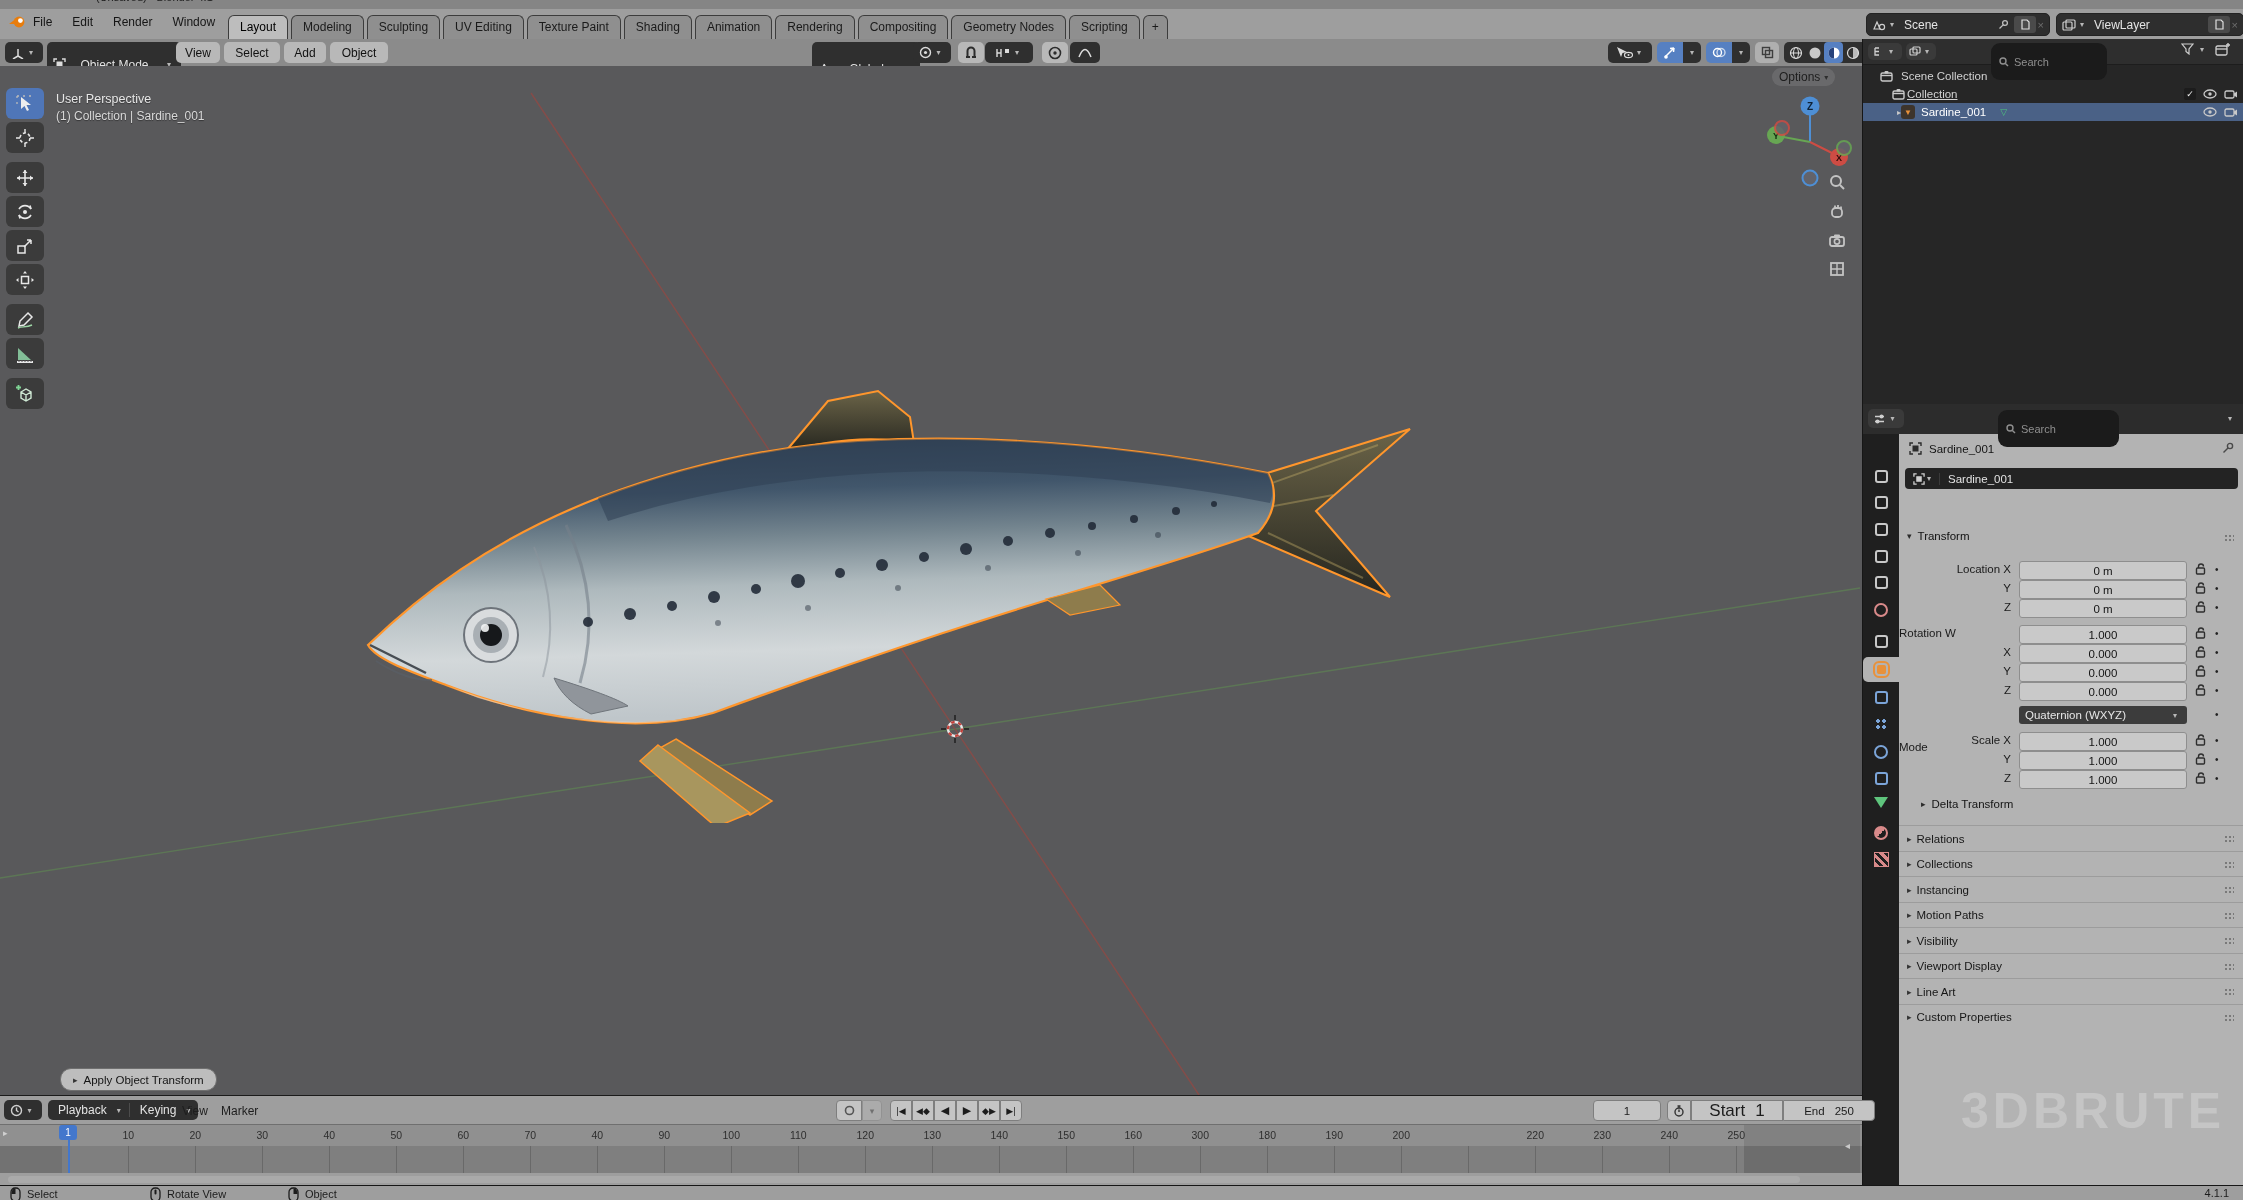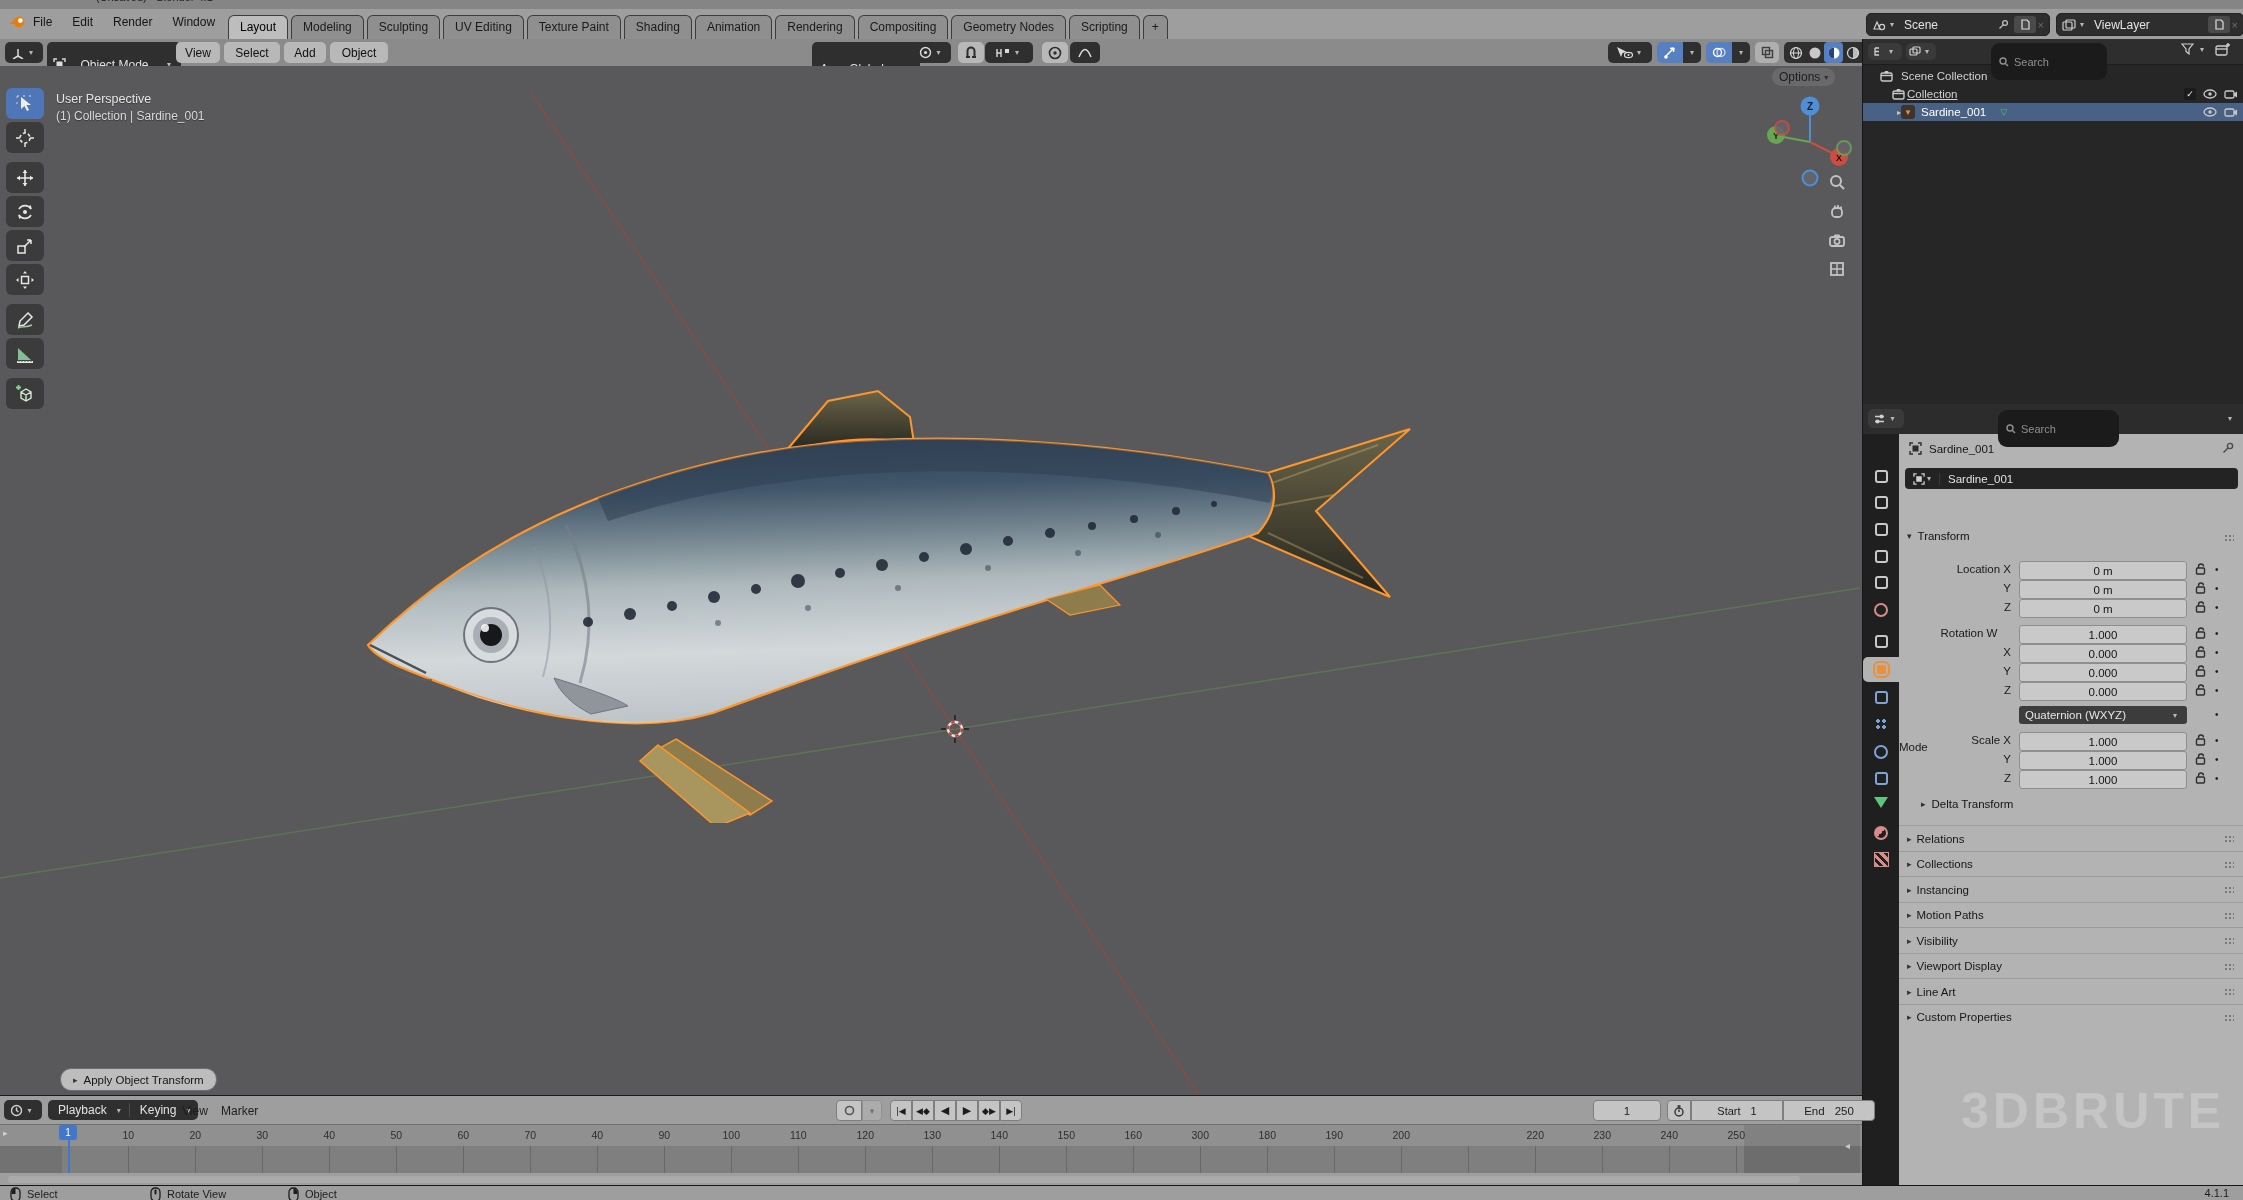--- a/index.html
+++ b/index.html
@@ -685,21 +685,21 @@
         <div class="animdot abs" style="left: 316px; top: 149px;">•</div>
         <div class="plabel abs" style="left: 0px; top: 167px; width: 112px; text-align: right;">Z</div>
         <div class="pfield" style="left: 120px; top: 165px; width: 166px;">0 m</div>
         <div class="lockcol" style="left: 295px; top: 166px;">
           <svg width="13" height="13" viewBox="0 0 13 13">
             <path d="M3 6 V4.5 a2.5 2.5 0 0 1 5 0" fill="none" stroke="#2e2e2e" stroke-width="1.4" transform="translate(1.5,0)"></path>
             <rect x="2.5" y="6" width="8" height="6" rx="1" fill="none" stroke="#2e2e2e" stroke-width="1.4"></rect>
           </svg>
         </div>
         <div class="animdot abs" style="left: 316px; top: 168px;">•</div>
-        <div class="plabel abs" style="left: 14px; top: 193px; width: 112px; text-align: center;">Rotation W</div>
+        <div class="plabel abs" style="left: 0px; top: 193px; width: 112px; text-align: left;">Rotation W</div>
         <div class="pfield" style="left: 120px; top: 191px; width: 166px;">1.000</div>
         <div class="lockcol" style="left: 295px; top: 192px;">
           <svg width="13" height="13" viewBox="0 0 13 13">
             <path d="M3 6 V4.5 a2.5 2.5 0 0 1 5 0" fill="none" stroke="#2e2e2e" stroke-width="1.4" transform="translate(1.5,0)"></path>
             <rect x="2.5" y="6" width="8" height="6" rx="1" fill="none" stroke="#2e2e2e" stroke-width="1.4"></rect>
           </svg>
         </div>
         <div class="animdot abs" style="left: 316px; top: 194px;">•</div>
         <div class="plabel abs" style="left: 0px; top: 212px; width: 112px; text-align: right;">X</div>
         <div class="pfield" style="left: 120px; top: 210px; width: 166px;">0.000</div>
@@ -846,21 +846,21 @@
   <div class="abs row" style="left:1593px;top:4px;">
     <span class="tlbtn" style="width:66px;border-radius:4px;font-size:11.5px;">
         <span>1</span>
       </span>
     <span class="tlbtn" style="width:22px;border-radius:4px 0 0 4px;margin-left:6px;">
       <svg width="12" height="12" viewBox="0 0 12 12">
           <circle cx="6" cy="7" r="4" fill="none" stroke="#333" stroke-width="1.4"></circle>
           <path d="M6 4.5 V7 M4.5 1 h3 M6 1 v2" stroke="#333" stroke-width="1.4" fill="none"></path>
         </svg>
     </span>
-    <span class="tlbtn" style="width:90px;gap:10px;font-size:11px;">
+    <span class="tlbtn" style="width:90px;gap:10px;font-size:17px;">
       <span>Start</span>
         <span>1</span>
     </span>
     <span class="tlbtn" style="width:90px;gap:10px;font-size:11.5px;border-radius:0 4px 4px 0;">
       <span>End</span>
         <span>250</span>
     </span>
   </div>
 
   <div id="tl-ruler">

